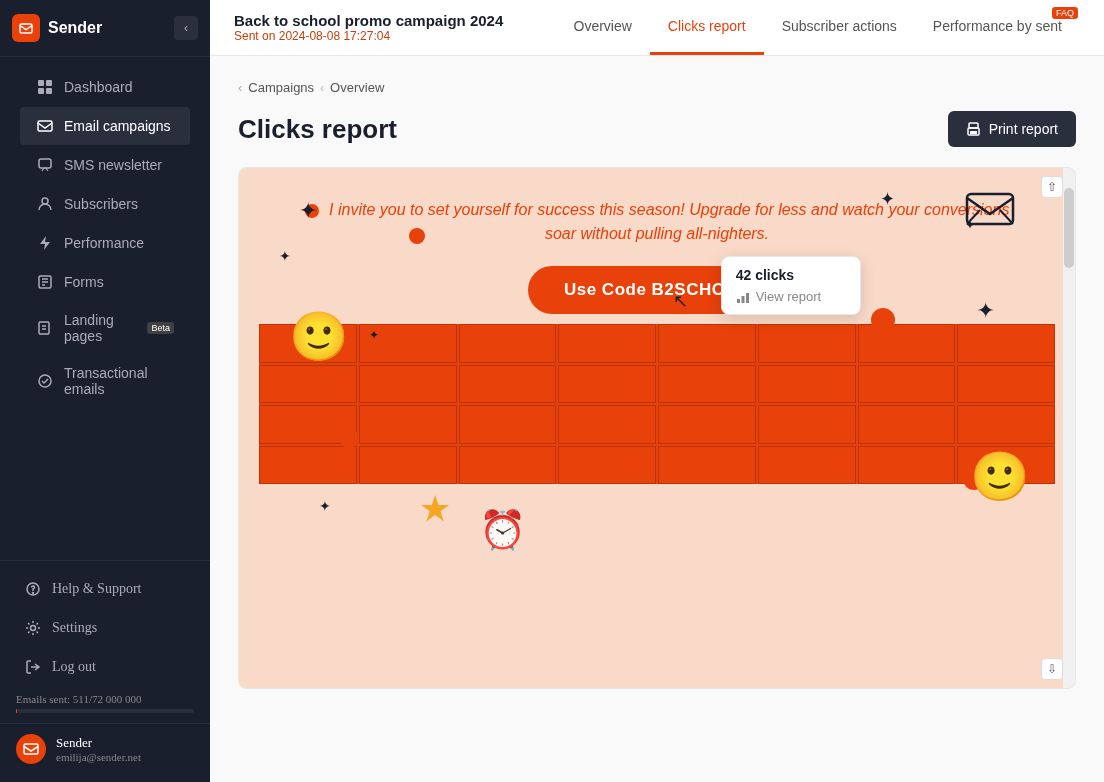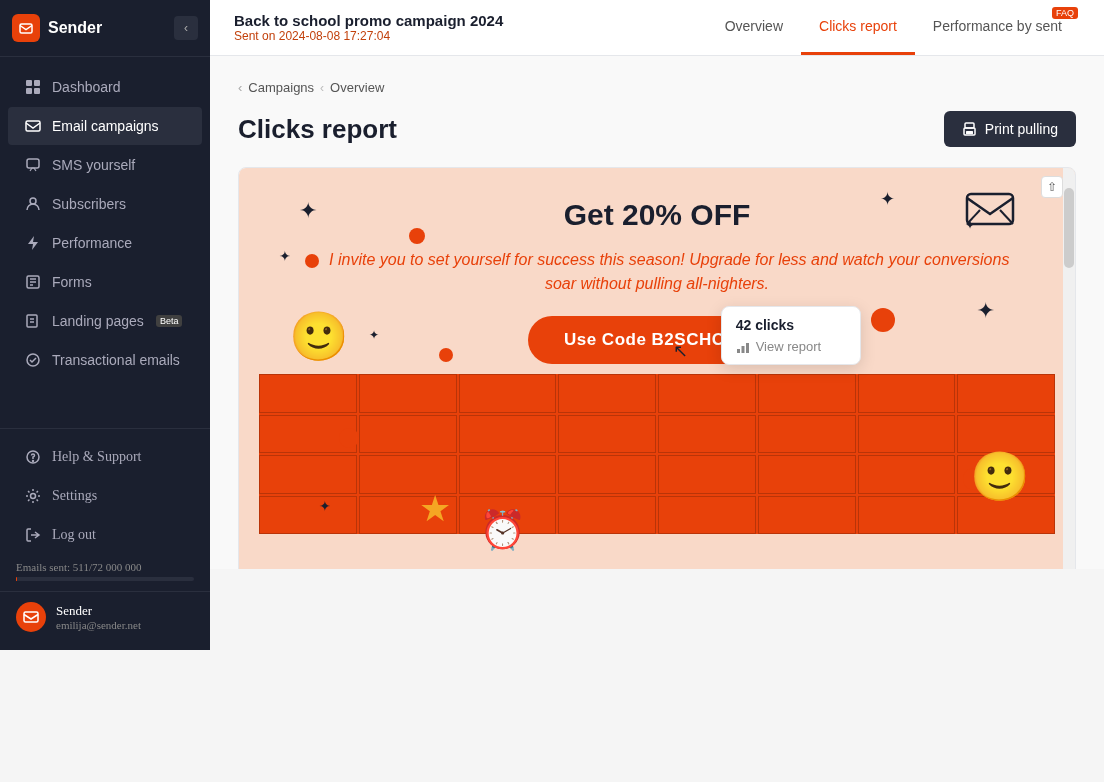--- a/index.html
+++ b/index.html
@@ -6,21 +6,21 @@
     body { font-family: -apple-system, BlinkMacSystemFont, 'Segoe UI', sans-serif; display: flex; height: 782px; overflow: hidden; background: #f5f5f5; }
 
     
     #sidebar {
       width: 210px;
       min-width: 210px;
       background: #1a1f2e;
       color: #ccc;
       display: flex;
       flex-direction: column;
-      height: 650px;
+      height: 782px;
       position: relative;
     }
     #sidebar-header {
       display: flex;
       align-items: center;
       justify-content: space-between;
       padding: 14px 12px;
       border-bottom: 1px solid #2a2f3e;
     }
     .sidebar-logo {
@@ -43,21 +43,21 @@
       border: none;
       color: #aaa;
       width: 24px; height: 24px;
       border-radius: 4px;
       cursor: pointer;
       display: flex; align-items: center; justify-content: center;
       font-size: 12px;
     }
     .sidebar-nav {
       flex: 1;
-      padding: 10px 0;
+      padding: 10px 12px;
       overflow-y: auto;
     }
     .nav-item {
       display: flex;
       align-items: center;
       gap: 10px;
       padding: 10px 16px;
       cursor: pointer;
       color: #aab;
       font-size: 14px;
@@ -107,21 +107,21 @@
     }
     .user-info { display: flex; flex-direction: column; }
     .user-name { color: #fff; font-size: 13px; font-weight: 500; }
     .user-email { color: #888; font-size: 11px; }
 
     
     #main {
       flex: 1;
       display: flex;
       flex-direction: column;
-      height: 569px;
+      height: 782px;
       overflow: hidden;
       background: #fff;
     }
 
     
     #topbar {
       display: flex;
       align-items: center;
       padding: 0 24px;
       height: 56px;
@@ -426,21 +426,21 @@
       </span>
       <span>Email campaigns</span>
     </div>
     <div class="nav-item">
       <span class="nav-icon">
         <svg width="16" height="16" viewBox="0 0 16 16" fill="currentColor">
             <rect x="2" y="2" width="12" height="9" rx="2" fill="none" stroke="currentColor" stroke-width="1.5"></rect>
             <path d="M5 14l2-3h2l2 3" stroke="currentColor" stroke-width="1.2" fill="none"></path>
           </svg>
       </span>
-      <span>SMS yourself</span>
+      <span>SMS newsletter</span>
     </div>
     <div class="nav-item">
       <span class="nav-icon">
         <svg width="16" height="16" viewBox="0 0 16 16" fill="currentColor">
             <circle cx="8" cy="5" r="3" fill="none" stroke="currentColor" stroke-width="1.5"></circle>
             <path d="M2 14c0-3.314 2.686-6 6-6s6 2.686 6 6" stroke="currentColor" stroke-width="1.5" fill="none"></path>
           </svg>
       </span>
       <span>Subscribers</span>
     </div>
@@ -543,20 +543,23 @@
     <div class="campaign-info">
       <div class="campaign-title">Back to school promo campaign 2024</div>
       <div class="campaign-date">Sent on 2024-08-08 17:27:04</div>
     </div>
     <div class="topbar-tabs">
       <div class="tab-item">
         <span>Overview</span>
       </div>
       <div class="tab-item active">
         <span>Clicks report</span>
+      </div>
+      <div class="tab-item">
+        <span>Subscriber actions</span>
       </div>
       <div class="tab-item" style="position:relative;">
         <span>Performance by sent</span>
         <span class="faq-badge">FAQ</span>
       </div>
     </div>
   </div>
 
   <div id="page-content">
 
@@ -568,21 +571,21 @@
     </div>
 
     <div class="page-header">
       <h1 class="page-title">Clicks report</h1>
       <button class="print-report-btn">
         <svg width="15" height="15" viewBox="0 0 15 15" fill="none" stroke="#fff" stroke-width="1.5">
             <rect x="3" y="1" width="9" height="5" rx="1"></rect>
             <rect x="2" y="6" width="11" height="7" rx="1"></rect>
             <rect x="4" y="9" width="7" height="3" rx=".5" fill="#fff" stroke="none"></rect>
           </svg>
-        <span>Print pulling</span>
+        <span>Print report</span>
       </button>
     </div>
 
 
     <div class="email-preview-container">
       <div class="email-preview-inner">
 
         <button class="scroll-up-btn">⇧</button>
 
         <div class="email-body">
@@ -604,23 +607,20 @@
 
           <div style="position:absolute;top:20px;right:60px;">
             <svg width="50" height="42" viewBox="0 0 50 42" fill="none">
               <rect x="2" y="6" width="46" height="30" rx="4" stroke="#1a1f2e" stroke-width="2.5" fill="none"></rect>
               <path d="M2 10l23 16L48 10" stroke="#1a1f2e" stroke-width="2.5" fill="none"></path>
               <path d="M35 22l13 14" stroke="#1a1f2e" stroke-width="2" fill="none"></path>
               <path d="M15 22L2 36" stroke="#1a1f2e" stroke-width="2" fill="none"></path>
             </svg>
           </div>
 
-          <div class="email-header-area">
-            <h2 class="get-off-title">Get 20% OFF</h2>
-          </div>
 
           <div style="position:absolute;top:140px;left:50px;font-size:48px;">🙂</div>
           <div style="position:absolute;top:280px;right:45px;font-size:48px;">🙂</div>
 
           <div style="position:absolute;top:320px;left:180px;font-size:36px;color:#f5a623;">★</div>
 
           <div style="position:absolute;top:340px;left:240px;font-size:38px;">⏰</div>
 
           <div class="email-main-text">
             <span style="display:inline-block;width:14px;height:14px;background:#e8410a;border-radius:50%;margin-right:6px;vertical-align:middle;"></span>

